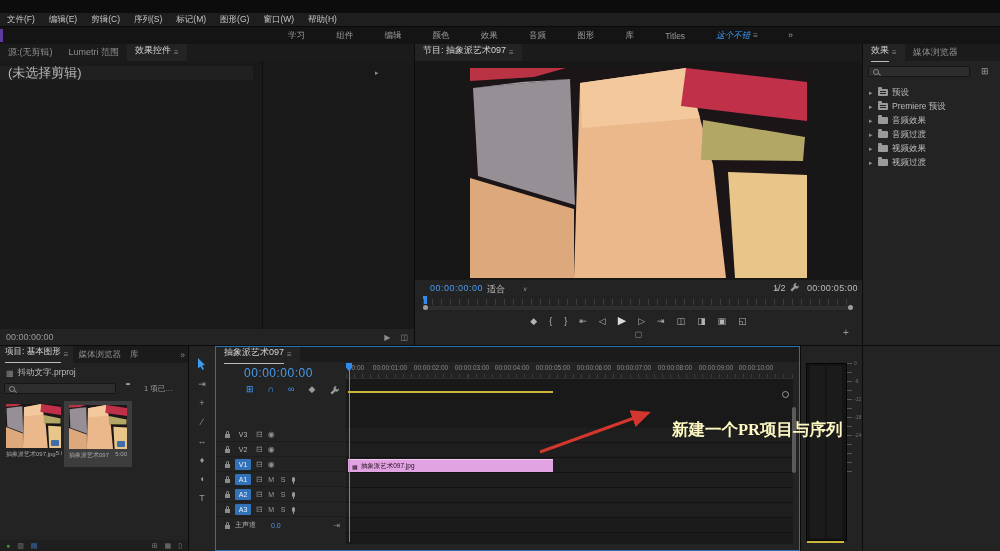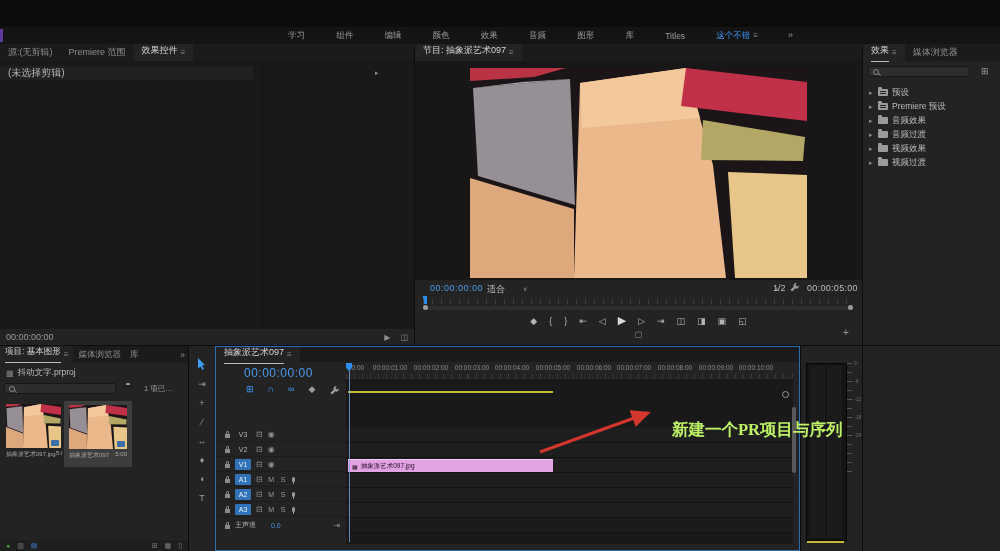--- a/index.html
+++ b/index.html
@@ -9,31 +9,31 @@
   .panel{position:absolute;background:#232323;}
   
   .titlebar{left:0;top:0;width:1000px;height:13px;background:#1e1e1e;display:flex;align-items:center;gap:4px;padding-left:3px;box-sizing:border-box;font-size:8px;color:#c9c9c9;}
   .pricon{width:9px;height:9px;background:#2a0f3f;color:#b8a3e8;font-size:6px;display:flex;align-items:center;justify-content:center;border:1px solid #6b46a8;box-sizing:border-box;flex:0 0 auto;}
   .menubar{left:0;top:13px;width:1000px;height:14px;background:#1e1e1e;display:flex;align-items:center;font-size:8.5px;color:#c4c4c4;border-bottom:1px solid #0a0a0a;box-sizing:border-box;}
   .menubar span{padding:0 7px;}
   .wsbar{left:0;top:27px;width:1000px;height:17px;background:#141414;}
   .wsbar .accentbar{position:absolute;left:0;top:2px;width:3px;height:13px;background:#5c3a9e;}
   .wstabs{position:absolute;left:288px;top:0;width:470px;height:17px;display:flex;align-items:center;justify-content:space-between;font-size:8.5px;color:#9a9a9a;}
   .wstab{white-space:nowrap;}
-  .wstab.active{color:#3f9bfa;display:flex;gap:3px;align-items:center;}
+  .wstab.active{color:#3f9bfa;display:flex;gap:3px;align-items:center;font-style:italic;}
   .ws-overflow{position:absolute;left:788px;top:3px;font-size:9px;color:#9a9a9a;}
   
   .tabbar{position:absolute;left:0;top:0;right:0;height:17px;background:#1b1b1b;display:flex;align-items:stretch;font-size:9px;color:#8e8e8e;}
   .tab{display:flex;align-items:center;gap:3px;padding:0 8px;white-space:nowrap;}
   .tab.active{background:#232323;color:#d4d4d4;}
   .tab.active .lbl{border-bottom:1px solid #bdbdbd;padding-bottom:4px;}
   .ham{font-size:8px;color:#8a8a8a;}
   
   .ec-body{position:absolute;left:0;top:17px;right:0;bottom:16px;background:#191919;}
-  .ec-row{position:absolute;left:0;top:5px;width:253px;height:14px;background:#202020;display:flex;align-items:center;padding-left:8px;box-sizing:border-box;font-size:10px;color:#b5b5b5;}
+  .ec-row{position:absolute;left:0;top:5px;width:253px;height:14px;background:#202020;display:flex;align-items:center;padding-left:8px;box-sizing:border-box;font-size:13px;color:#b5b5b5;}
   .ec-div{position:absolute;left:262px;top:0;bottom:0;width:1px;background:#101010;}
   .ec-bottom{position:absolute;left:0;bottom:0;right:0;height:16px;background:#232323;display:flex;align-items:center;font-size:9px;color:#9a9a9a;padding:0 6px;box-sizing:border-box;}
   
   .mon-well{position:absolute;left:0;top:17px;width:447px;height:219px;background:#171717;}
   .mon-ctrl{position:absolute;left:0;top:236px;width:447px;height:16px;font-size:9px;}
   .tc-blue{color:#4a9aea;letter-spacing:.5px;}
   .tc-gray{color:#bdbdbd;letter-spacing:.3px;}
   .scrub{position:absolute;left:0;top:252px;width:447px;height:15px;}
   .scrub-ticks{position:absolute;left:8px;top:3px;width:430px;height:6px;
       background:repeating-linear-gradient(90deg,#3d3d3d 0 1px,transparent 1px 9px);}
@@ -87,21 +87,21 @@
   .playhead-caret{position:absolute;left:130px;top:16px;width:6px;height:8px;background:#2d8ceb;clip-path:polygon(0 0,100% 0,100% 60%,50% 100%,0 60%);}
   .vscroll{position:absolute;right:3px;top:60px;width:4px;height:66px;background:#5a5a5a;border-radius:2px;}
   
   .meter-well{position:absolute;left:5px;top:17px;width:39px;height:176px;background:#141414;border:1px solid #050505;}
   .meter-ch{position:absolute;top:2px;bottom:2px;width:15px;background:#1b1b1b;}
   .meter-ticks{position:absolute;left:46px;top:17px;width:5px;height:112px;
       background:repeating-linear-gradient(#555 0 1px,transparent 1px 9px);}
   .mlabel{position:absolute;left:53px;font-size:5px;color:#6e6e6e;}
   .meter-yellow{position:absolute;left:6px;bottom:8px;width:37px;height:2px;background:#c9b73c;}
   
-  .annotation{position:absolute;left:672px;top:419px;font-family:"Liberation Serif",serif;font-weight:bold;font-size:16.5px;color:#bef264;white-space:nowrap;z-index:40;}
+  .annotation{position:absolute;left:672px;top:419px;font-family:"Liberation Serif",serif;font-weight:bold;font-size:16.5px;color:#fef9c3;white-space:nowrap;z-index:40;}
   .overlay{position:absolute;left:0;top:0;width:1000px;height:551px;pointer-events:none;z-index:39;}
   .dd{font-size:6px;color:#9a9a9a;}
 </style>
 </head>
 <body>
 
 <div class="app">
 
   <svg width="0" height="0" style="position:absolute">
     <defs>
@@ -114,20 +114,30 @@
         <polygon points="110,15 216,0 243,97 256,210 104,210" fill="#eab88b"></polygon>
         <polygon points="110,15 216,0 230,50 112,60" fill="#f2c89c"></polygon>
         <polygon points="216,0 337,14 337,53 211,38" fill="#c13049"></polygon>
         <polygon points="233,52 335,69 333,93 231,92" fill="#b2a765"></polygon>
         <polygon points="258,104 337,107 337,210 265,210" fill="#e8c689"></polygon>
       </symbol>
     </defs>
   </svg>
 
 
+  <div class="abs menubar">
+    <span>文件(F)</span>
+    <span>编辑(E)</span>
+    <span>剪辑(C)</span>
+    <span>序列(S)</span>
+    <span>标记(M)</span>
+    <span>图形(G)</span>
+    <span>窗口(W)</span>
+    <span>帮助(H)</span>
+  </div>
 
   <div class="abs wsbar">
     <div class="accentbar"></div>
     <div class="wstabs">
       <span class="wstab">学习</span>
       <span class="wstab">组件</span>
       <span class="wstab">编辑</span>
       <span class="wstab">颜色</span>
       <span class="wstab">效果</span>
       <span class="wstab">音频</span>
@@ -138,21 +148,21 @@
         <span>这个不错</span>
         <span class="ham">≡</span>
       </span>
     </div>
     <span class="ws-overflow">»</span>
   </div>
 
   <div class="panel" style="left:0;top:44px;width:414px;height:301px;">
     <div class="tabbar">
       <span class="tab">源:(无剪辑)</span>
-      <span class="tab">Premiere 范围</span>
+      <span class="tab">Lumetri 范围</span>
       <span class="tab active">
         <span class="lbl">效果控件</span>
         <span class="ham">≡</span>
       </span>
     </div>
     <div class="ec-body">
       <div class="ec-row">
         <span>(未选择剪辑)</span>
       </div>
       <span class="abs chev" style="left:375px;top:8px;">▸</span>

